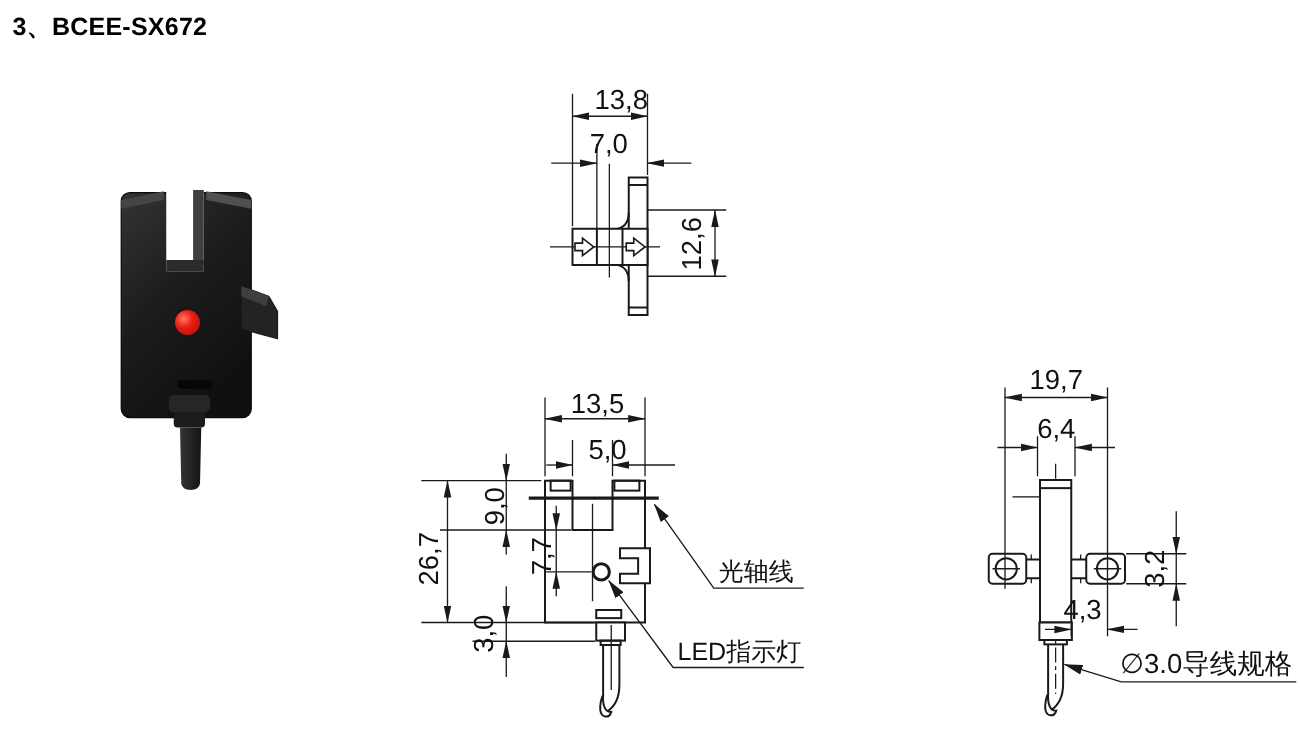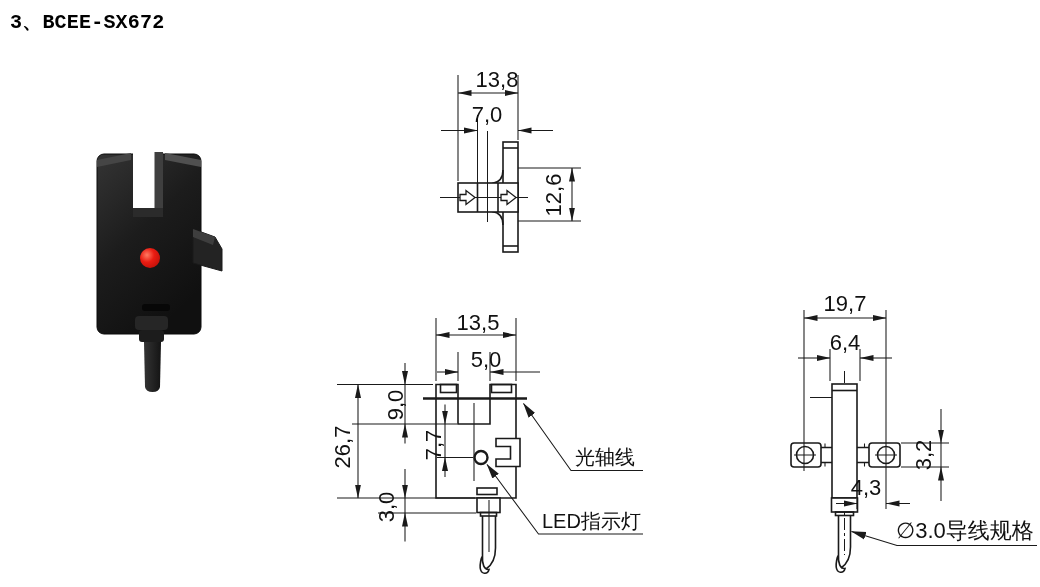--- a/index.html
+++ b/index.html
@@ -1,19 +1,19 @@
 <!DOCTYPE html>
 <html><head>
 <meta charset="utf-8">
 <style>
   html,body{margin:0;padding:0;background:#ffffff;}
   .page{position:relative;width:1040px;height:587px;background:#fff;overflow:hidden;
         font-family:"Liberation Sans",sans-serif;}
   .title{position:absolute;left:10px;top:8px;margin:0;font-size:20px;font-weight:700;
-         color:#000;letter-spacing:.2px;font-family:Liberation Mono, monospace;}
+         color:#000;letter-spacing:.2px;font-family:Liberation Sans, sans-serif;}
   .sheet{position:absolute;left:0;top:0;}
   
   .ol{fill:#fff;stroke:#1a1a1a;stroke-width:1.6;}
   .ln{fill:none;stroke:#1a1a1a;stroke-width:1.6;}
   .tn{fill:none;stroke:#1a1a1a;stroke-width:1.05;}
   .bold{stroke-width:2.6;}
   .led{stroke-width:2.4;}
   .cl{fill:none;stroke:#1a1a1a;stroke-width:1;stroke-dasharray:12 3 3 3;}
   .arr{fill:#fff;stroke:#1a1a1a;stroke-width:1.3;}
   

